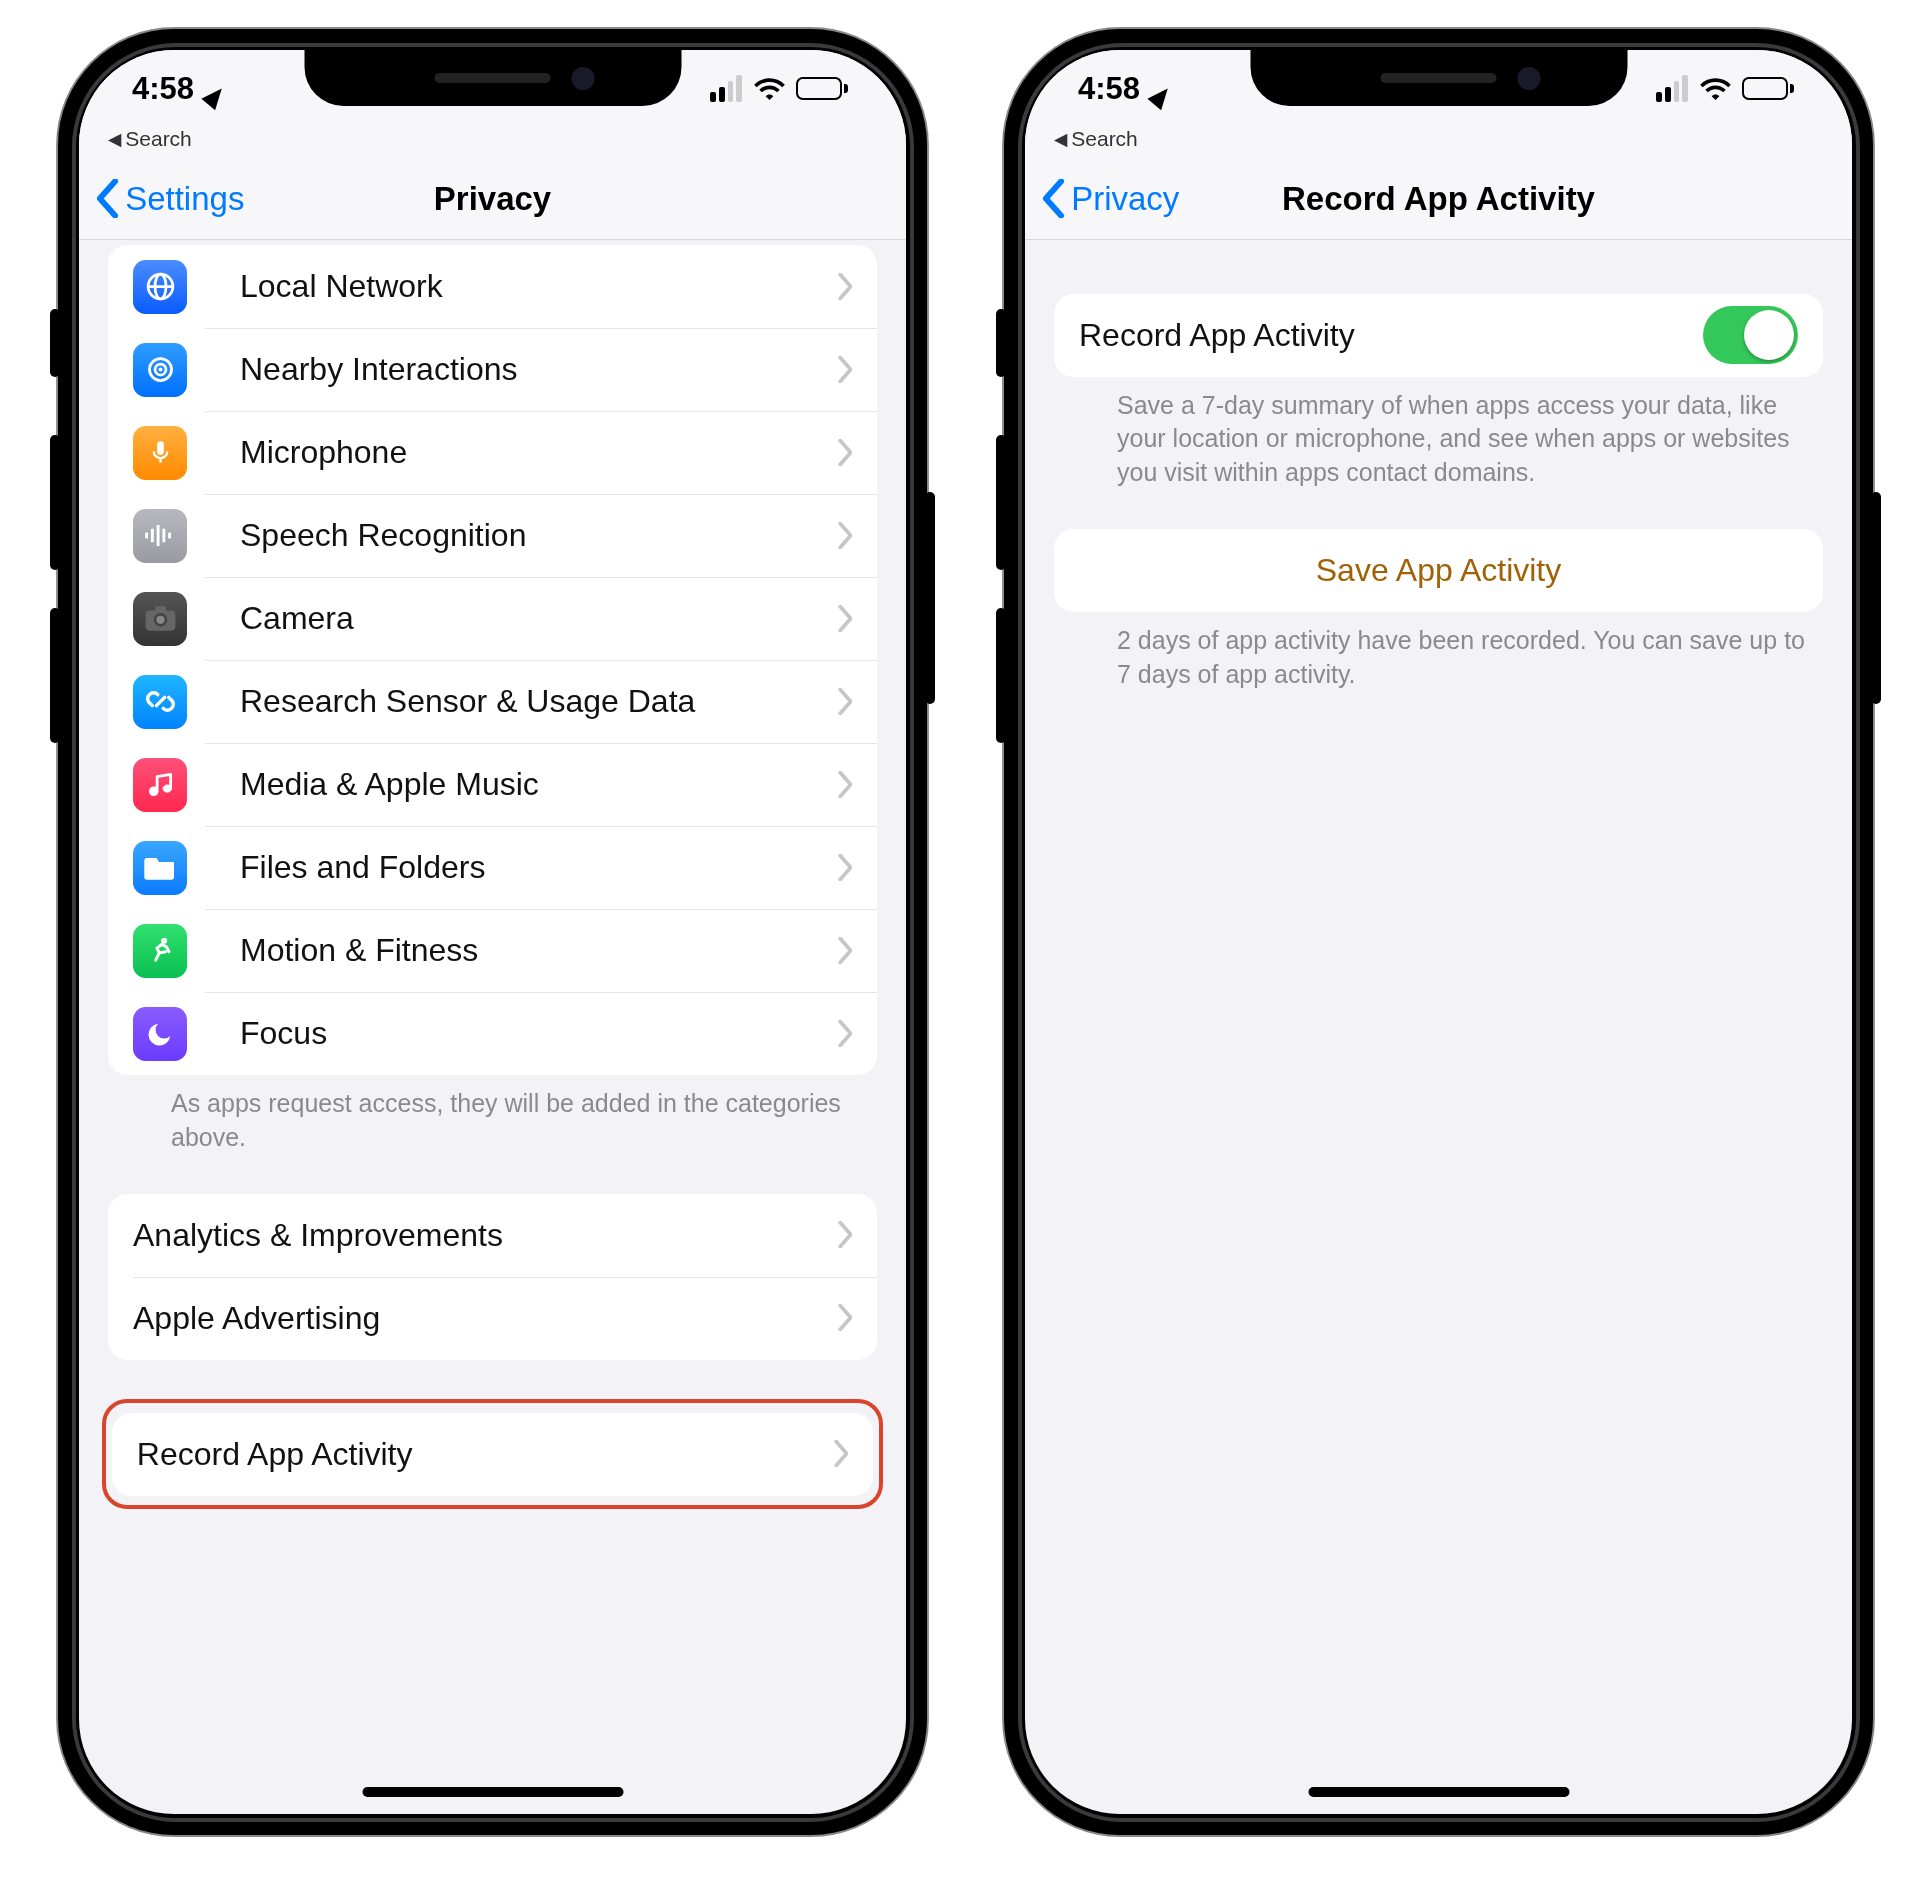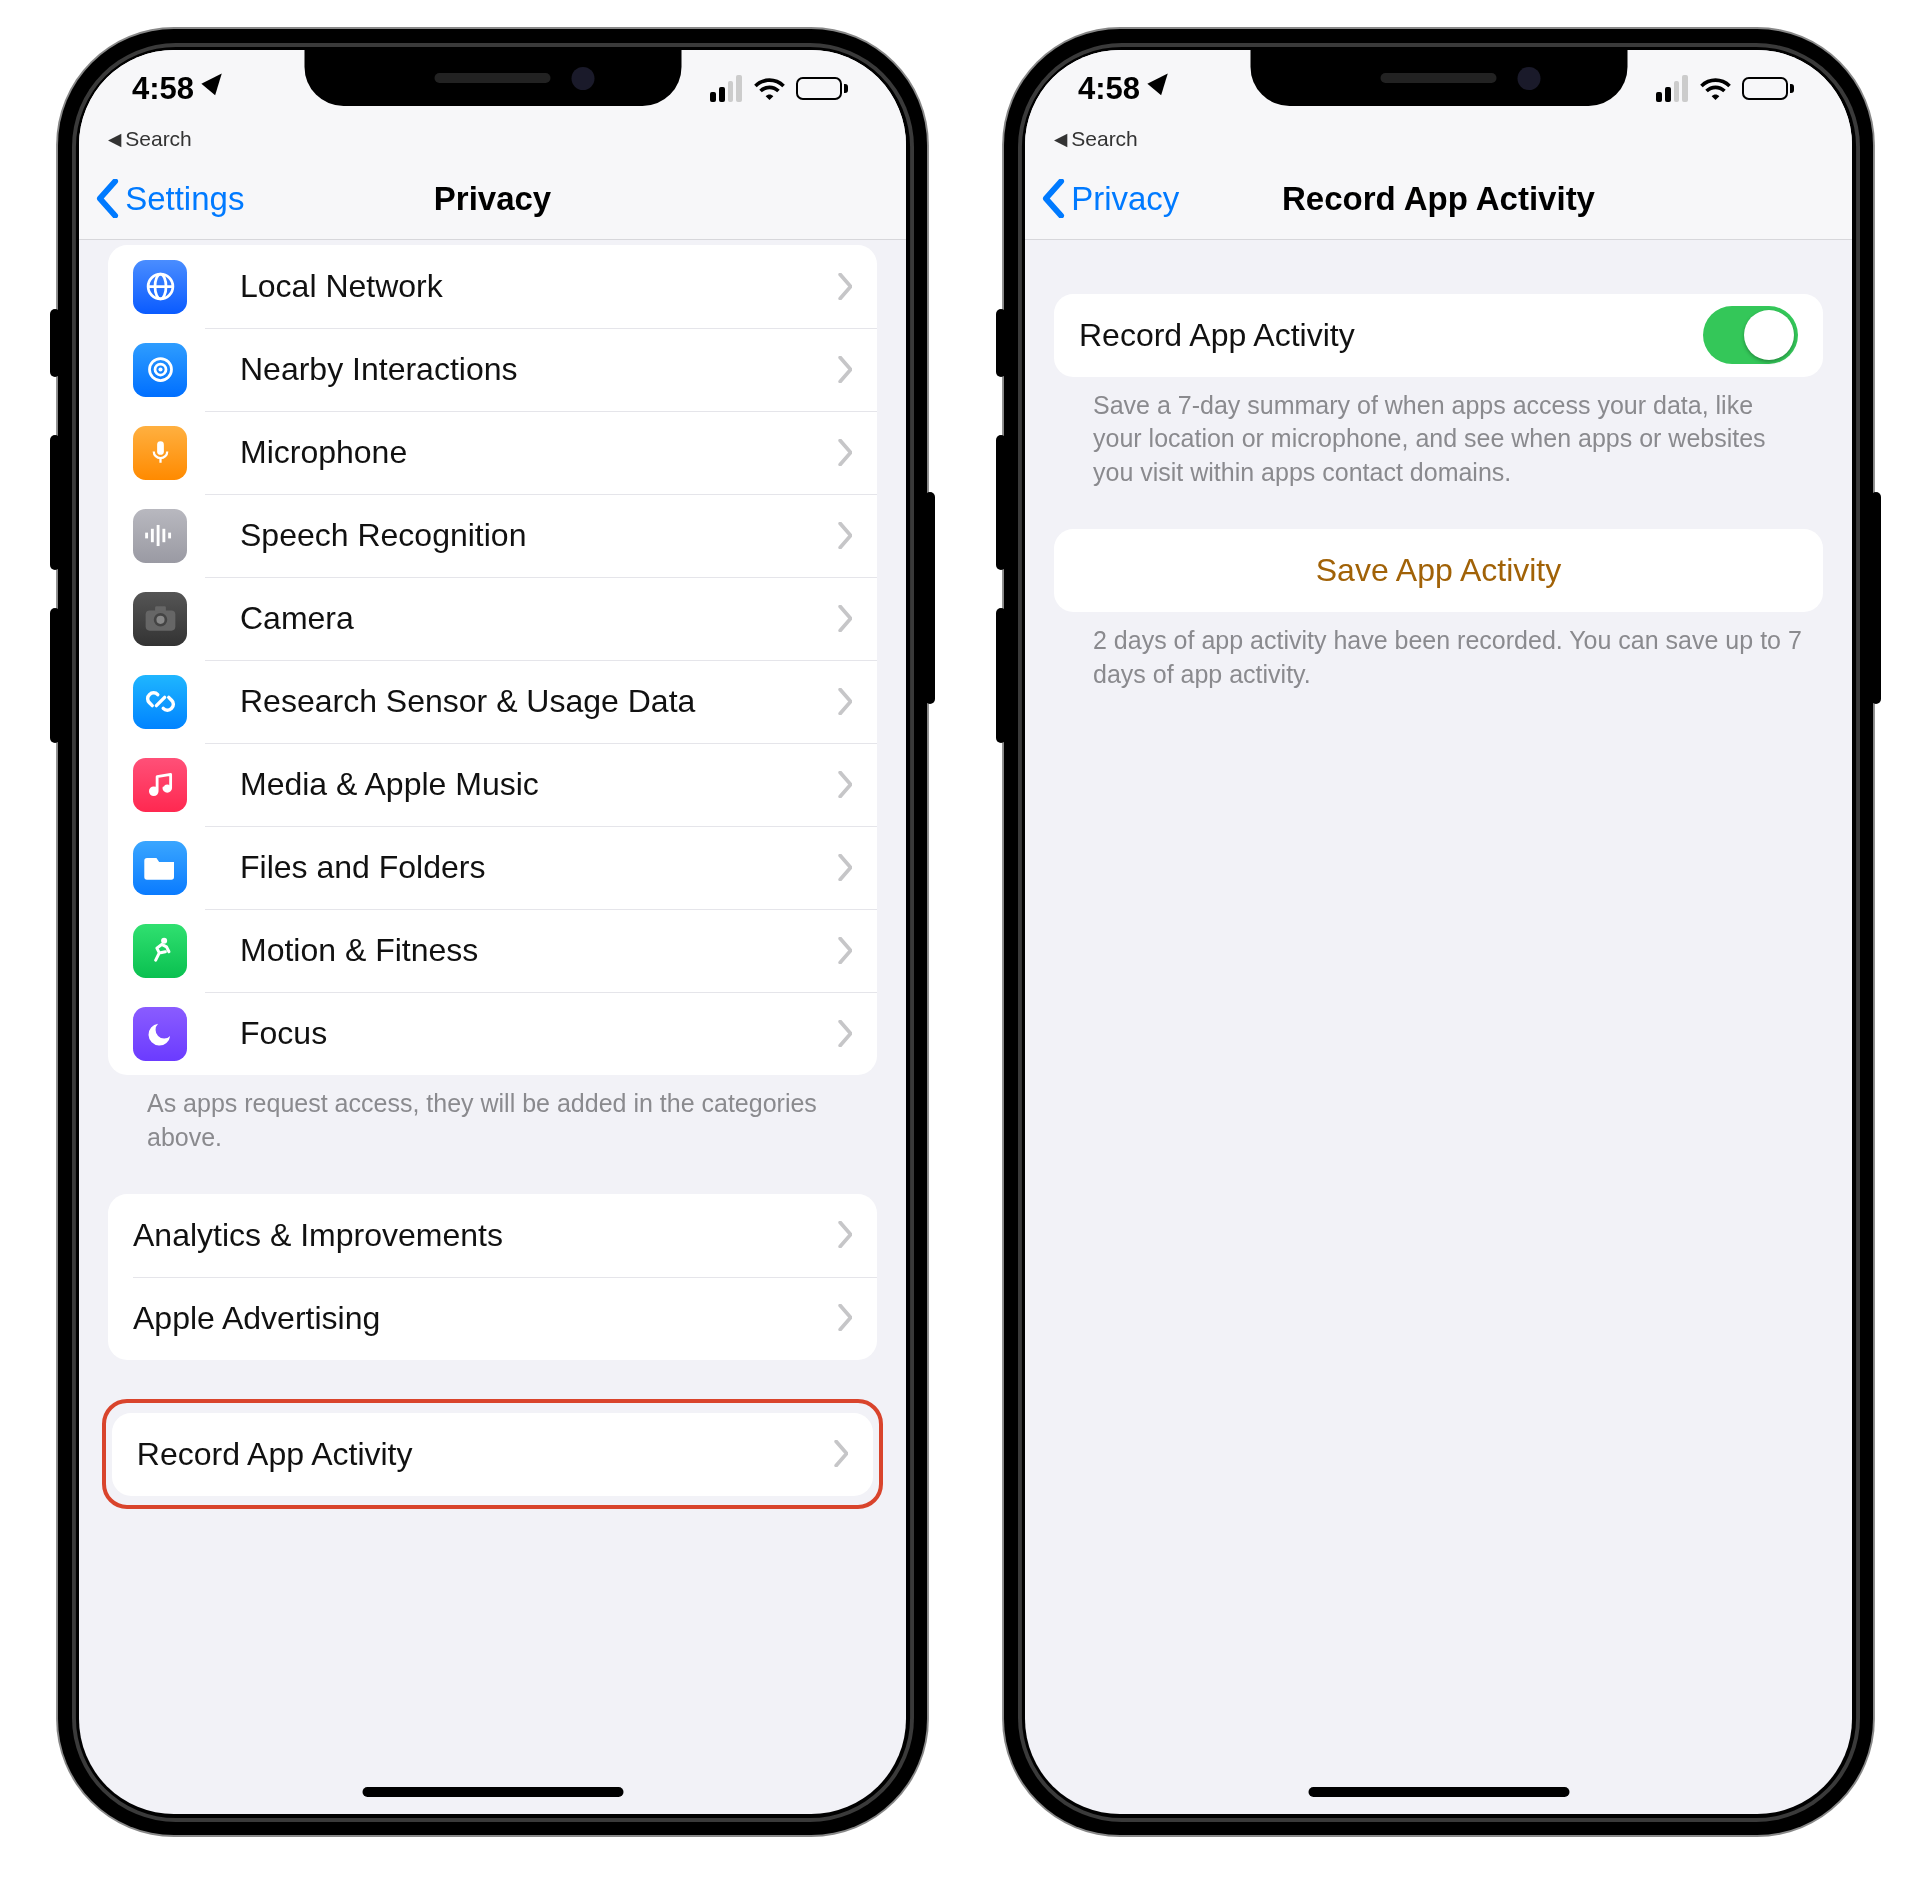--- a/index.html
+++ b/index.html
@@ -65,21 +65,21 @@
 .status-bar {
   height: 77px;
   display: flex;
   align-items: center;
   justify-content: space-between;
   padding: 0 58px 0 53px;
   font-weight: 600;
   font-size: 31px;
   background: #f7f7f9;
 }
-.status-left { display: flex; align-items: flex-start; gap: 10px; }
+.status-left { display: flex; align-items: flex-end; gap: 10px; }
 .loc-arrow {
   width: 0; height: 0;
   border-left: 9.7px solid transparent;
   border-right: 9.7px solid transparent;
   border-bottom: 21px solid #000;
   transform: rotate(40deg);
   margin-left: 1.9px;
 }
 .status-right { display: flex; align-items: center; gap: 11.6px; }
 .sig-bars { display: flex; align-items: flex-end; gap: 2.9px; }
@@ -160,20 +160,21 @@
   color: #c6c6c8;
   font-size: 39px;
   margin-left: 11.6px;
 }
 .footer-text {
   color: #8a8a8e;
   font-size: 25px;
   line-height: 1.35;
   padding: 0 44px 39px 68px;
   margin-top: -27px;
+  margin-left: 24px;
 }
 .highlight-group {
   border: 4.8px solid #d9442c;
   border-radius: 25px;
   margin: 0 23px 48px 23px;
   padding: 9.7px 5.8px;
 }
 .highlight-group .group { margin: 0; }
 .ios-switch {
   width: 95px; height: 58px; border-radius: 58px;

